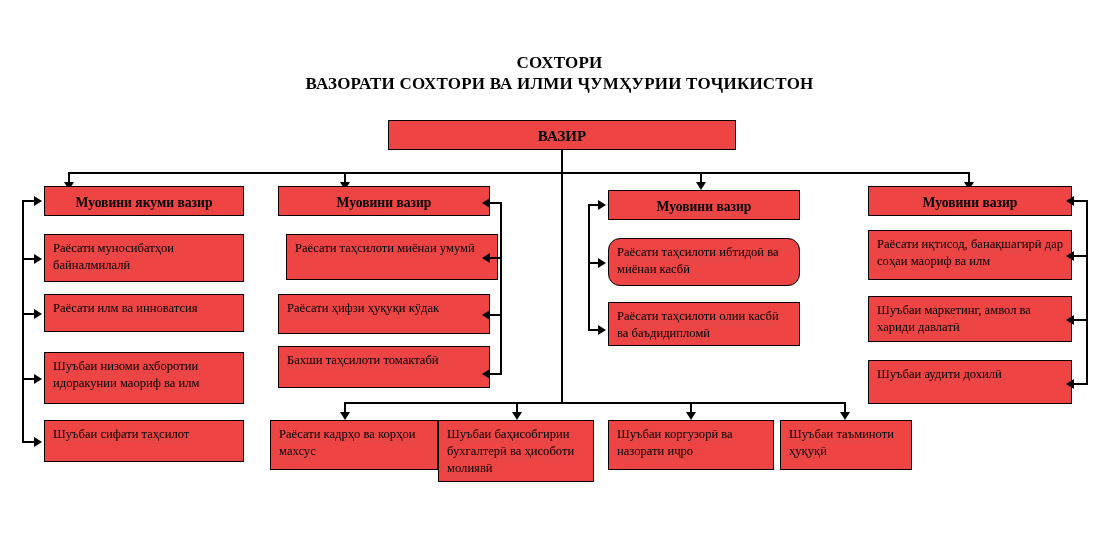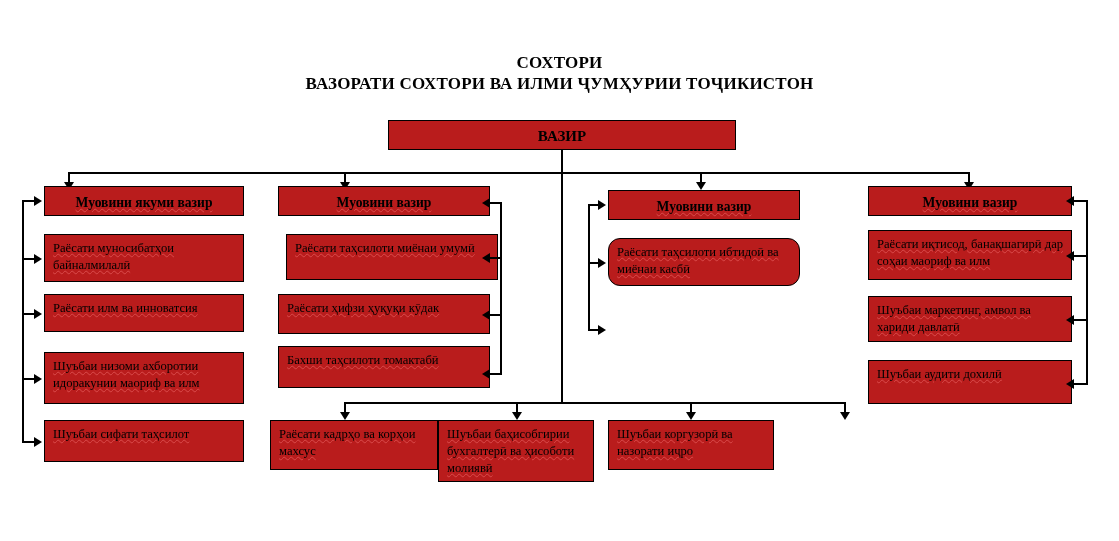--- a/index.html
+++ b/index.html
@@ -32,21 +32,21 @@
     letter-spacing: 0.2px;
     line-height: 21px;
     white-space: nowrap;
   }
 
   
   .box {
     position: absolute;
     box-sizing: border-box;
     border: 1.6px solid #000000;
-    background: #b91c1c;
+    background: #ef4444;
   }
   .box .txt {
     position: absolute;
     left: 8px;
     right: 6px;
     top: 5px;
     font-size: 12.6px;
     line-height: 17px;
     color: #000000;
     text-decoration: underline;
@@ -190,20 +190,23 @@
 
   <div class="ln h" style="left:488px; top:373px; width:14px;"></div>
   <div class="arrow left" style="left:482px; top:369px;"></div>
 
   <div class="box head" style="left:608px; top:190px; width:192px; height:30px;">
     <div class="txt">Муовини вазир</div>
   </div>
   <div class="box" style="left:608px; top:238px; width:192px; height:48px;border-radius:12px;">
     <div class="txt">Раёсати таҳсилоти ибтидоӣ ва миёнаи  касбӣ</div>
   </div>
+  <div class="box" style="left:608px; top:302px; width:192px; height:44px;">
+    <div class="txt">Раёсати таҳсилоти олии касбӣ ва баъдидипломӣ</div>
+  </div>
 
   <div class="ln v" style="left:588px; top:204px; height:126px;"></div>
   <div class="ln h" style="left:588px; top:204px; width:14px;"></div>
   <div class="arrow right" style="left:598px; top:200px;"></div>
 
   <div class="ln h" style="left:588px; top:262px; width:14px;"></div>
   <div class="arrow right" style="left:598px; top:258px;"></div>
 
   <div class="ln h" style="left:588px; top:329px; width:14px;"></div>
   <div class="arrow right" style="left:598px; top:325px;"></div>
@@ -250,14 +253,17 @@
 
   <div class="box" style="left:270px; top:420px; width:168px; height:50px;">
     <div class="txt">Раёсати кадрҳо ва корҳои махсус</div>
   </div>
   <div class="box" style="left:438px; top:420px; width:156px; height:62px;">
     <div class="txt">Шуъбаи баҳисобгирии бухгалтерӣ ва ҳисоботи молиявӣ</div>
   </div>
   <div class="box" style="left:608px; top:420px; width:166px; height:50px;text-decoration:underline;">
     <div class="txt">Шуъбаи коргузорӣ ва назорати иҷро</div>
   </div>
+  <div class="box" style="left:780px; top:420px; width:132px; height:50px;">
+    <div class="txt">Шуъбаи таъминоти ҳуқуқӣ</div>
+  </div>
 
 </div>
 
 </body></html>

